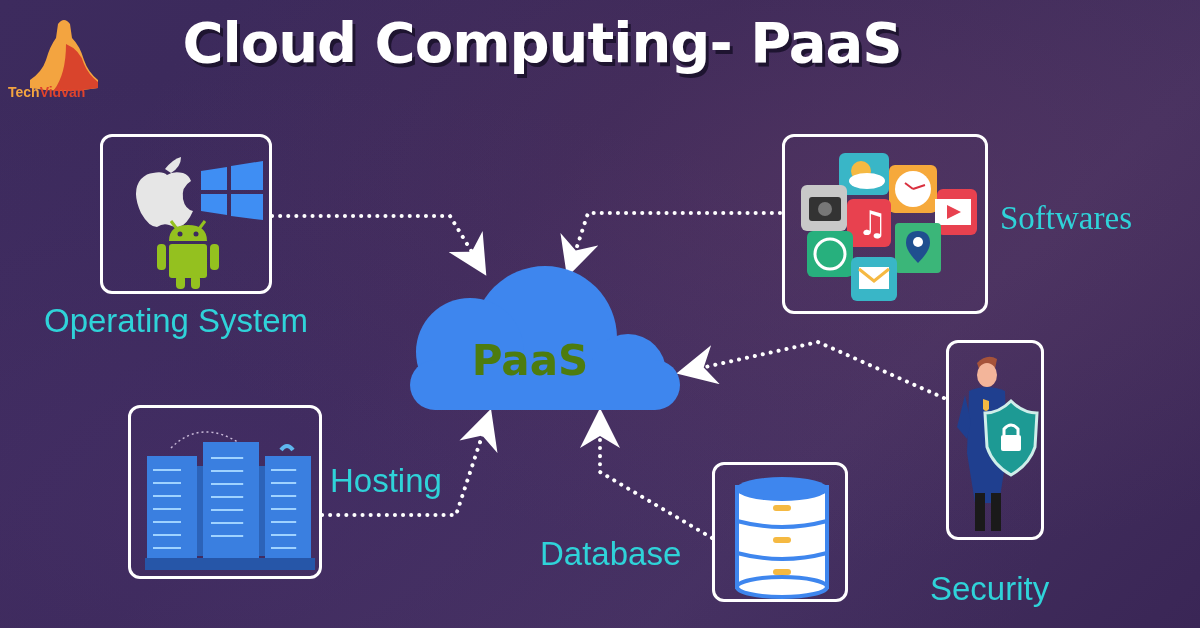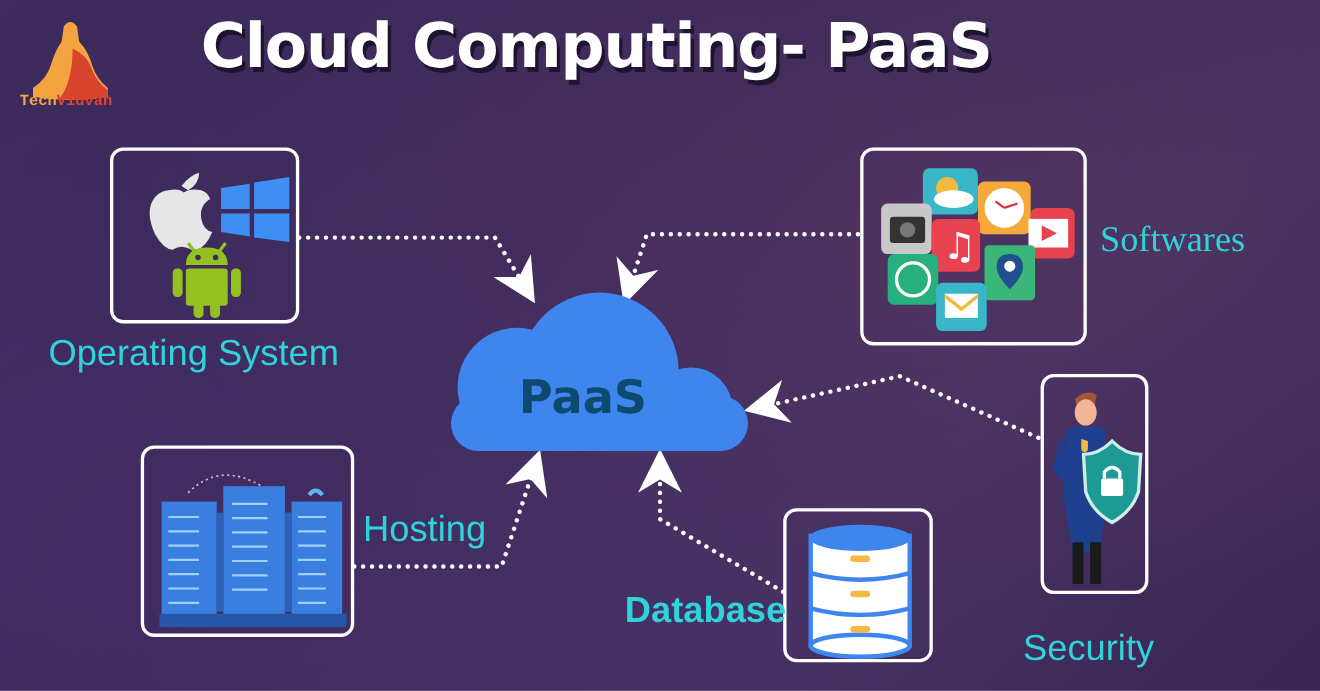--- a/index.html
+++ b/index.html
@@ -6,26 +6,26 @@
   body{width:1200px;height:628px;overflow:hidden;position:relative;
     background:linear-gradient(135deg,#3d2b5e 0%,#3a2858 40%,#44305f 70%,#3a2656 100%);
     font-family:"DejaVu Sans",sans-serif;}
   .bgglow{position:absolute;inset:0;
     background:radial-gradient(ellipse at 70% 30%,rgba(120,70,110,0.25),transparent 60%),
                radial-gradient(ellipse at 20% 80%,rgba(90,60,130,0.25),transparent 60%);}
   #title{position:absolute;left:0;width:1084px;top:10px;text-align:center;color:#fff;
     font-family:"DejaVu Sans",sans-serif;font-weight:bold;font-size:56px;letter-spacing:-1px;
     text-shadow:3px 4px 0 #1e1430;}
   .logo{position:absolute;left:14px;top:14px;width:100px;height:90px;}
-  .logo-text{position:absolute;left:18px;top:84px;font-size:14px;font-weight:bold;font-family:Liberation Mono, monospace;}
+  .logo-text{position:absolute;left:8px;top:84px;font-size:14px;font-weight:bold;font-family:Liberation Sans, sans-serif;}
   .logo-text .a{color:#f3a440;} .logo-text .b{color:#e0432c;}
   .box{position:absolute;border:3px solid #fff;border-radius:12px;box-sizing:border-box;}
   .label{position:absolute;color:#2fd3d9;font-family:"Liberation Sans",sans-serif;font-size:33px;white-space:nowrap;}
   svg.overlay{position:absolute;left:0;top:0;}
-  #cloud-text{position:absolute;left:470px;top:336px;width:120px;text-align:center;color:#0c4a6e;font-weight:bold;font-size:42px;}
+  #cloud-text{position:absolute;left:470px;top:336px;width:120px;text-align:center;color:#4d7c0f;font-weight:bold;font-size:42px;}
 </style>
 </head>
 <body>
 
 <div class="bgglow"></div>
 
 <svg class="logo" viewBox="0 0 100 90">
   <path d="M44 10 Q50 2 56 10 L58 24 Q66 32 70 46 Q74 58 84 66 L84 74 Q50 80 16 74 L16 66 Q28 58 32 46 Q36 32 42 24 Z" fill="#f3a440"></path>
   <path d="M52 30 Q66 36 70 50 Q74 60 84 68 L84 74 Q60 78 40 76 Q52 60 52 30 Z" fill="#d9442c"></path>
 </svg>
@@ -194,13 +194,13 @@
       <rect x="22" y="22" width="90" height="100" fill="#fff" stroke="#3e86ee" stroke-width="4"></rect>
       <ellipse cx="67" cy="24" rx="46" ry="12" fill="#3e86ee"></ellipse>
       <ellipse cx="67" cy="122" rx="45" ry="10" fill="#fff" stroke="#3e86ee" stroke-width="4"></ellipse>
       <path d="M22 56 Q67 68 112 56 M22 88 Q67 100 112 88" fill="none" stroke="#3e86ee" stroke-width="4"></path>
       <rect x="58" y="40" width="18" height="6" rx="3" fill="#f5b942"></rect>
       <rect x="58" y="72" width="18" height="6" rx="3" fill="#f5b942"></rect>
       <rect x="58" y="104" width="18" height="6" rx="3" fill="#f5b942"></rect>
     </g>
   </svg>
 </div>
-<div class="label" style="left:568px;top:535px;font-weight:bold;">Database</div>
+<div class="label" style="left:540px;top:535px;">Database</div>
 
 </body></html>

